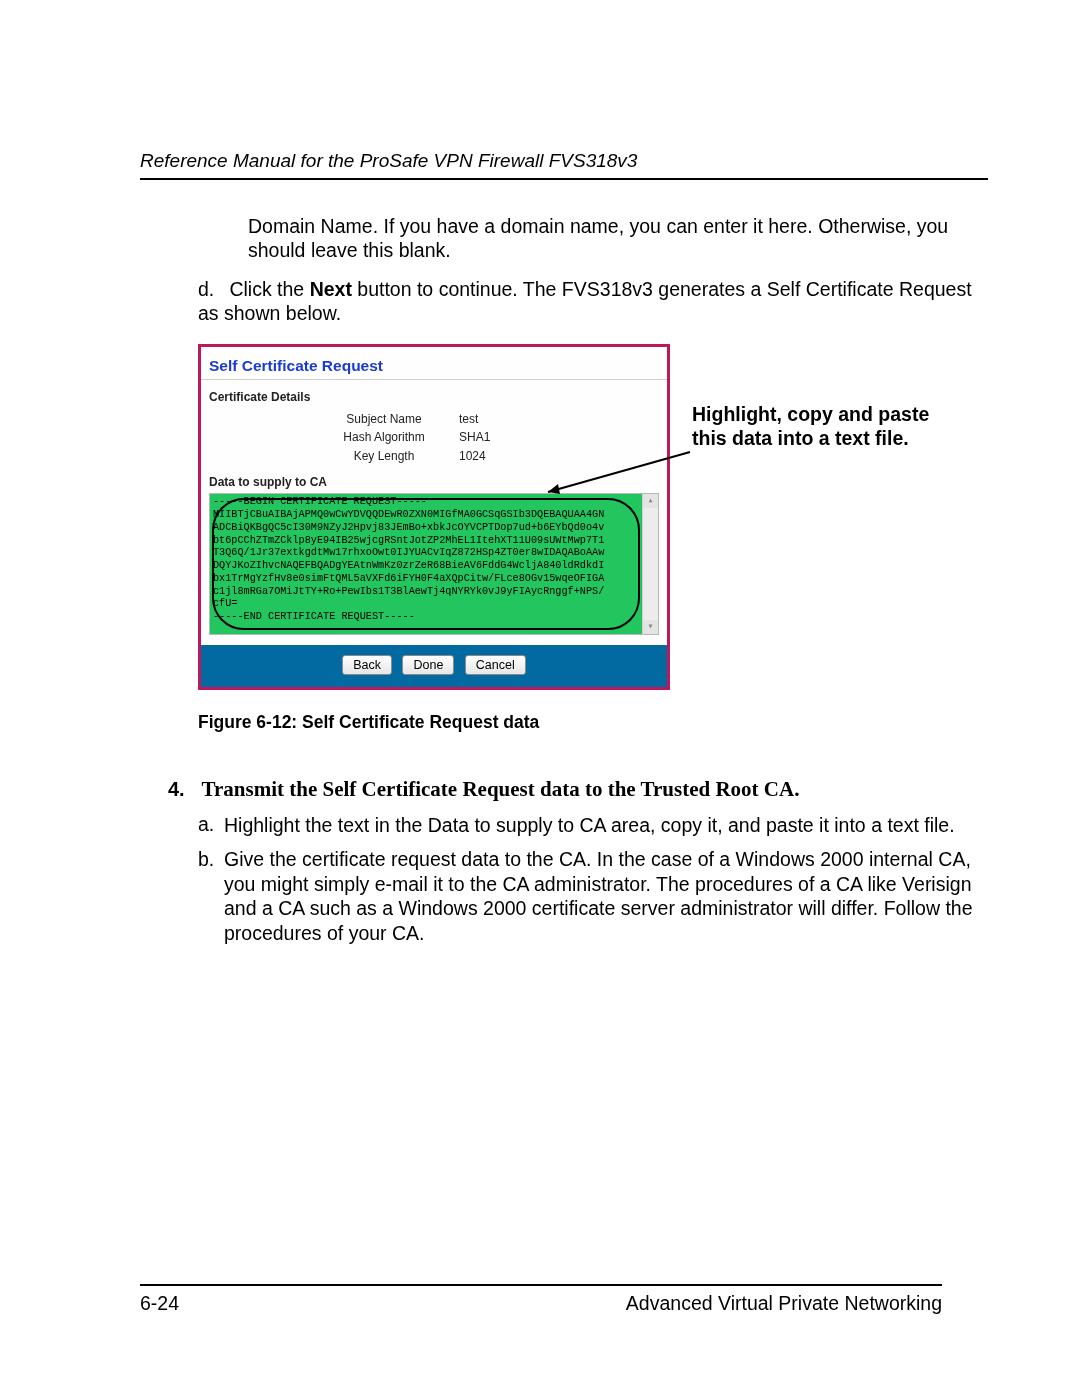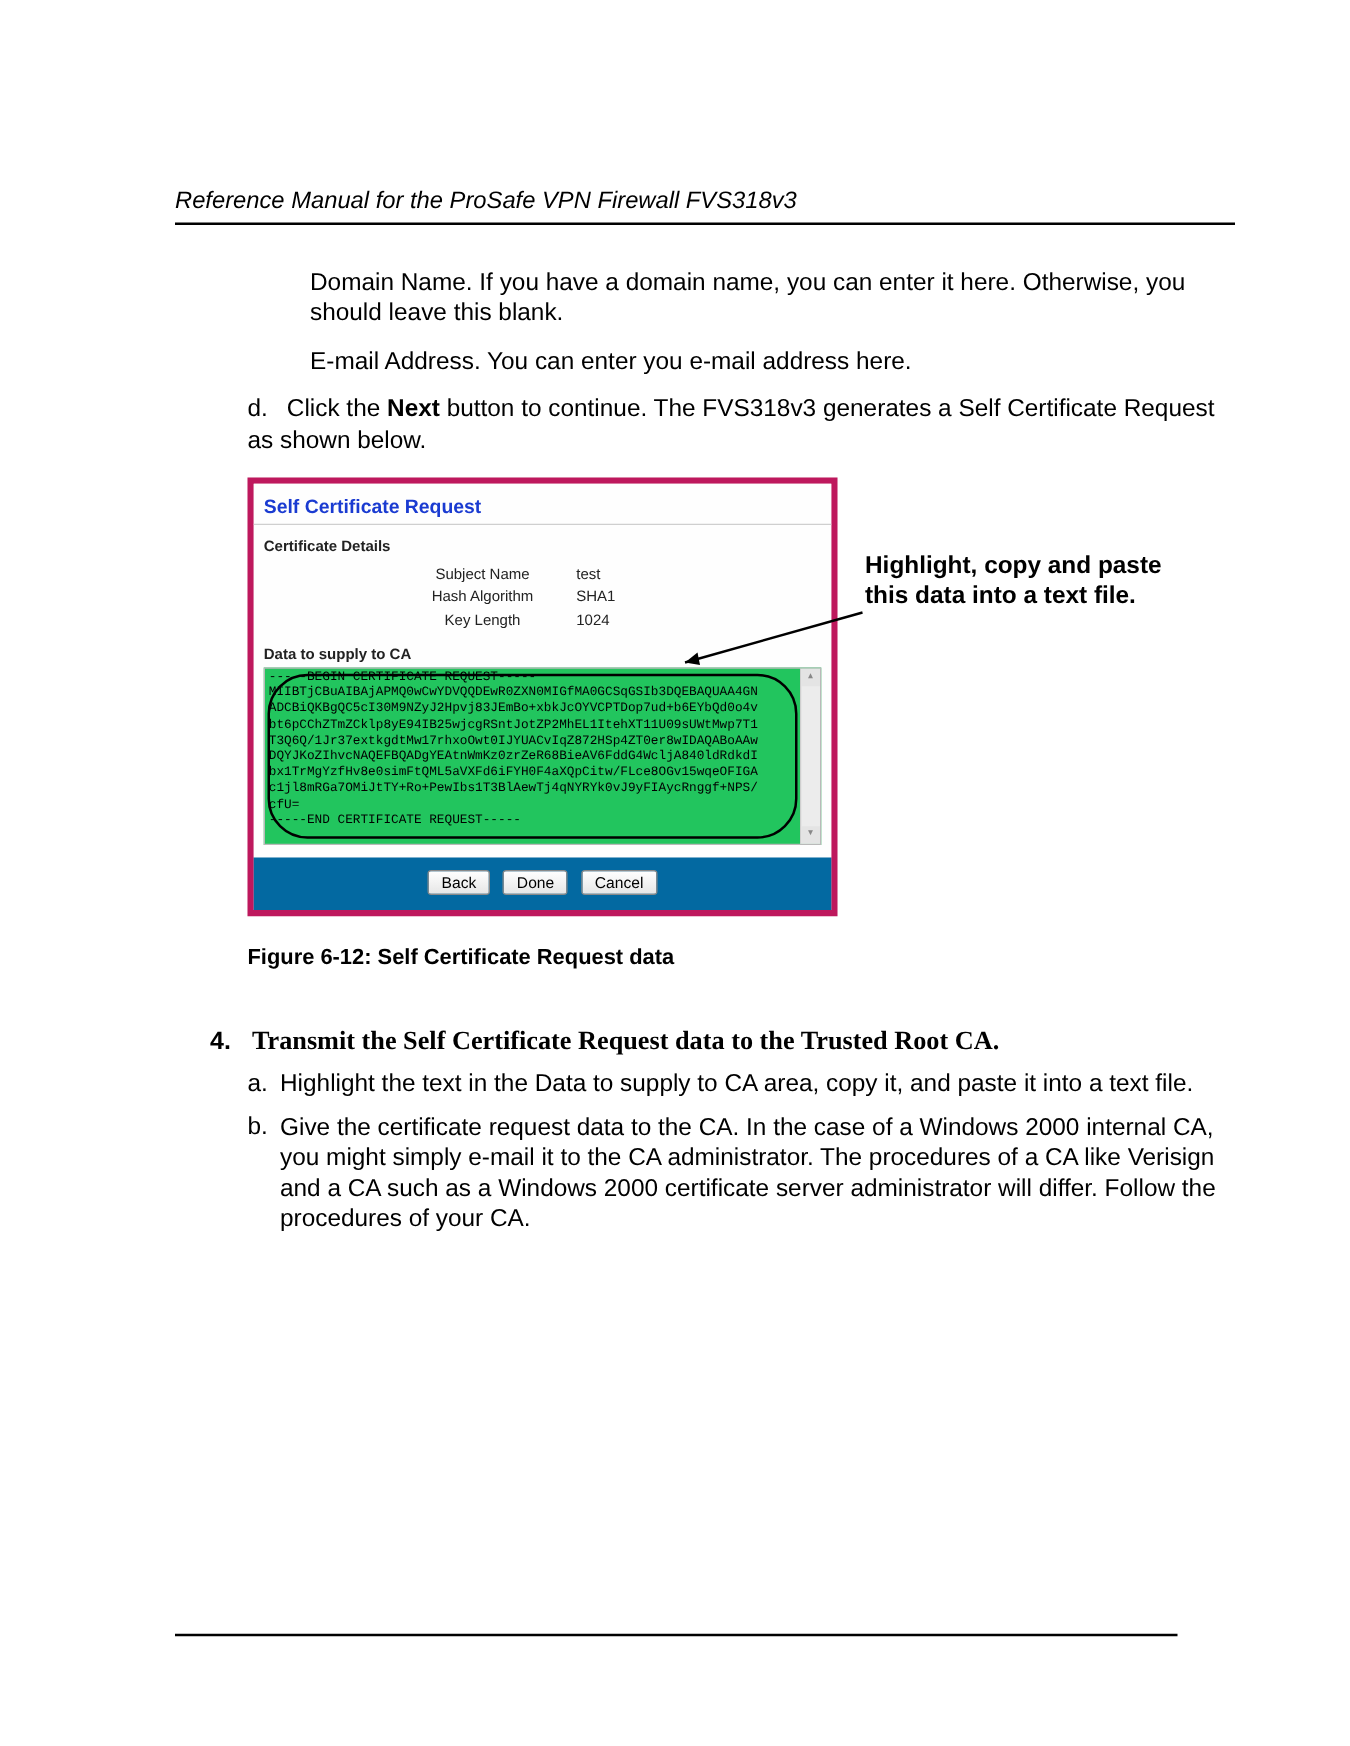--- a/index.html
+++ b/index.html
@@ -44,21 +44,21 @@
     width: 26px;
   }
   .bold { font-weight: bold; }
   .figure-wrap {
     margin: 18px 0 0 58px;
     position: relative;
     width: 740px;
   }
   .screenshot {
     width: 472px;
-    border: 5px solid #be185d;
+    border: 3px solid #be185d;
     background: #f7f7f7;
     box-sizing: border-box;
     padding: 0;
   }
   .ss-header {
     color: #1a3bd1;
     font-family: Arial, sans-serif;
     font-weight: bold;
     font-size: 15.5px;
     padding: 10px 8px 4px 8px;
@@ -205,21 +205,20 @@
 </style>
 </head>
 <body>
 
 <div class="page">
 
   <div class="header-line">Reference Manual for the ProSafe VPN Firewall FVS318v3</div>
   <hr class="hr">
 
   <div class="body-text para-indent">Domain Name. If you have a domain name, you can enter it here. Otherwise, you should leave this blank.</div>
-  <div class="body-text para-indent">E-mail Address. You can enter you e-mail address here.</div>
 
   <div class="body-text list-row">
     <span class="marker">d.</span>
     <span>Click the </span><span class="bold">Next</span><span> button to continue. The FVS318v3 generates a Self Certificate Request as shown below.</span>
   </div>
 
   <div class="figure-wrap">
     <div class="screenshot">
       <div class="ss-header">Self Certificate Request</div>
       <div class="ss-body">
@@ -282,15 +281,19 @@
       <span class="txt">Highlight the text in the Data to supply to CA area, copy it, and paste it into a text file.</span>
     </div>
     <div class="item">
       <span class="m">b.</span>
       <span class="txt">Give the certificate request data to the CA. In the case of a Windows 2000 internal CA, you might simply e-mail it to the CA administrator. The procedures of a CA like Verisign and a CA such as a Windows 2000 certificate server administrator will differ. Follow the procedures of your CA.</span>
     </div>
   </div>
 
   <div class="footer">
     <hr class="footer-hr">
+    <div class="footer-row">
+      <span>6-24</span>
+      <span>Advanced Virtual Private Networking</span>
+    </div>
   </div>
 
 </div>
 
 </body></html>

